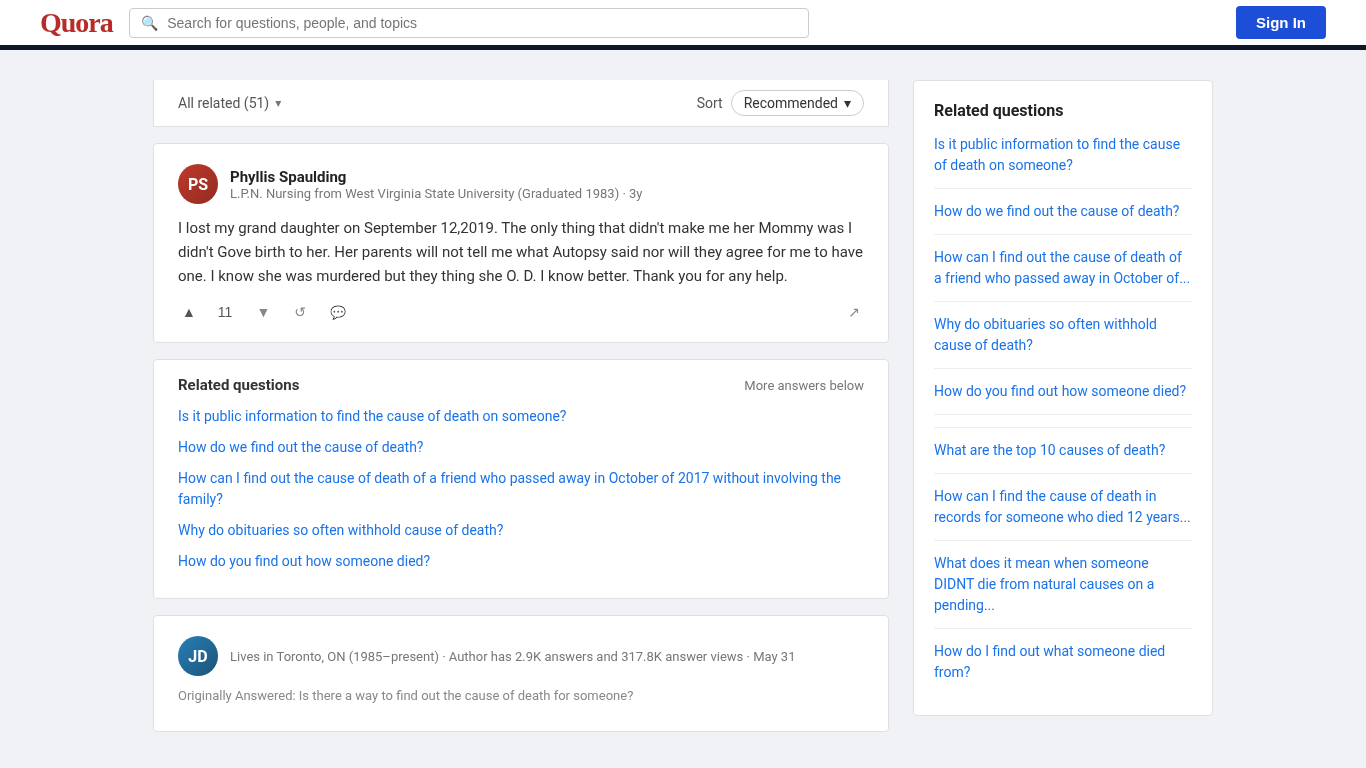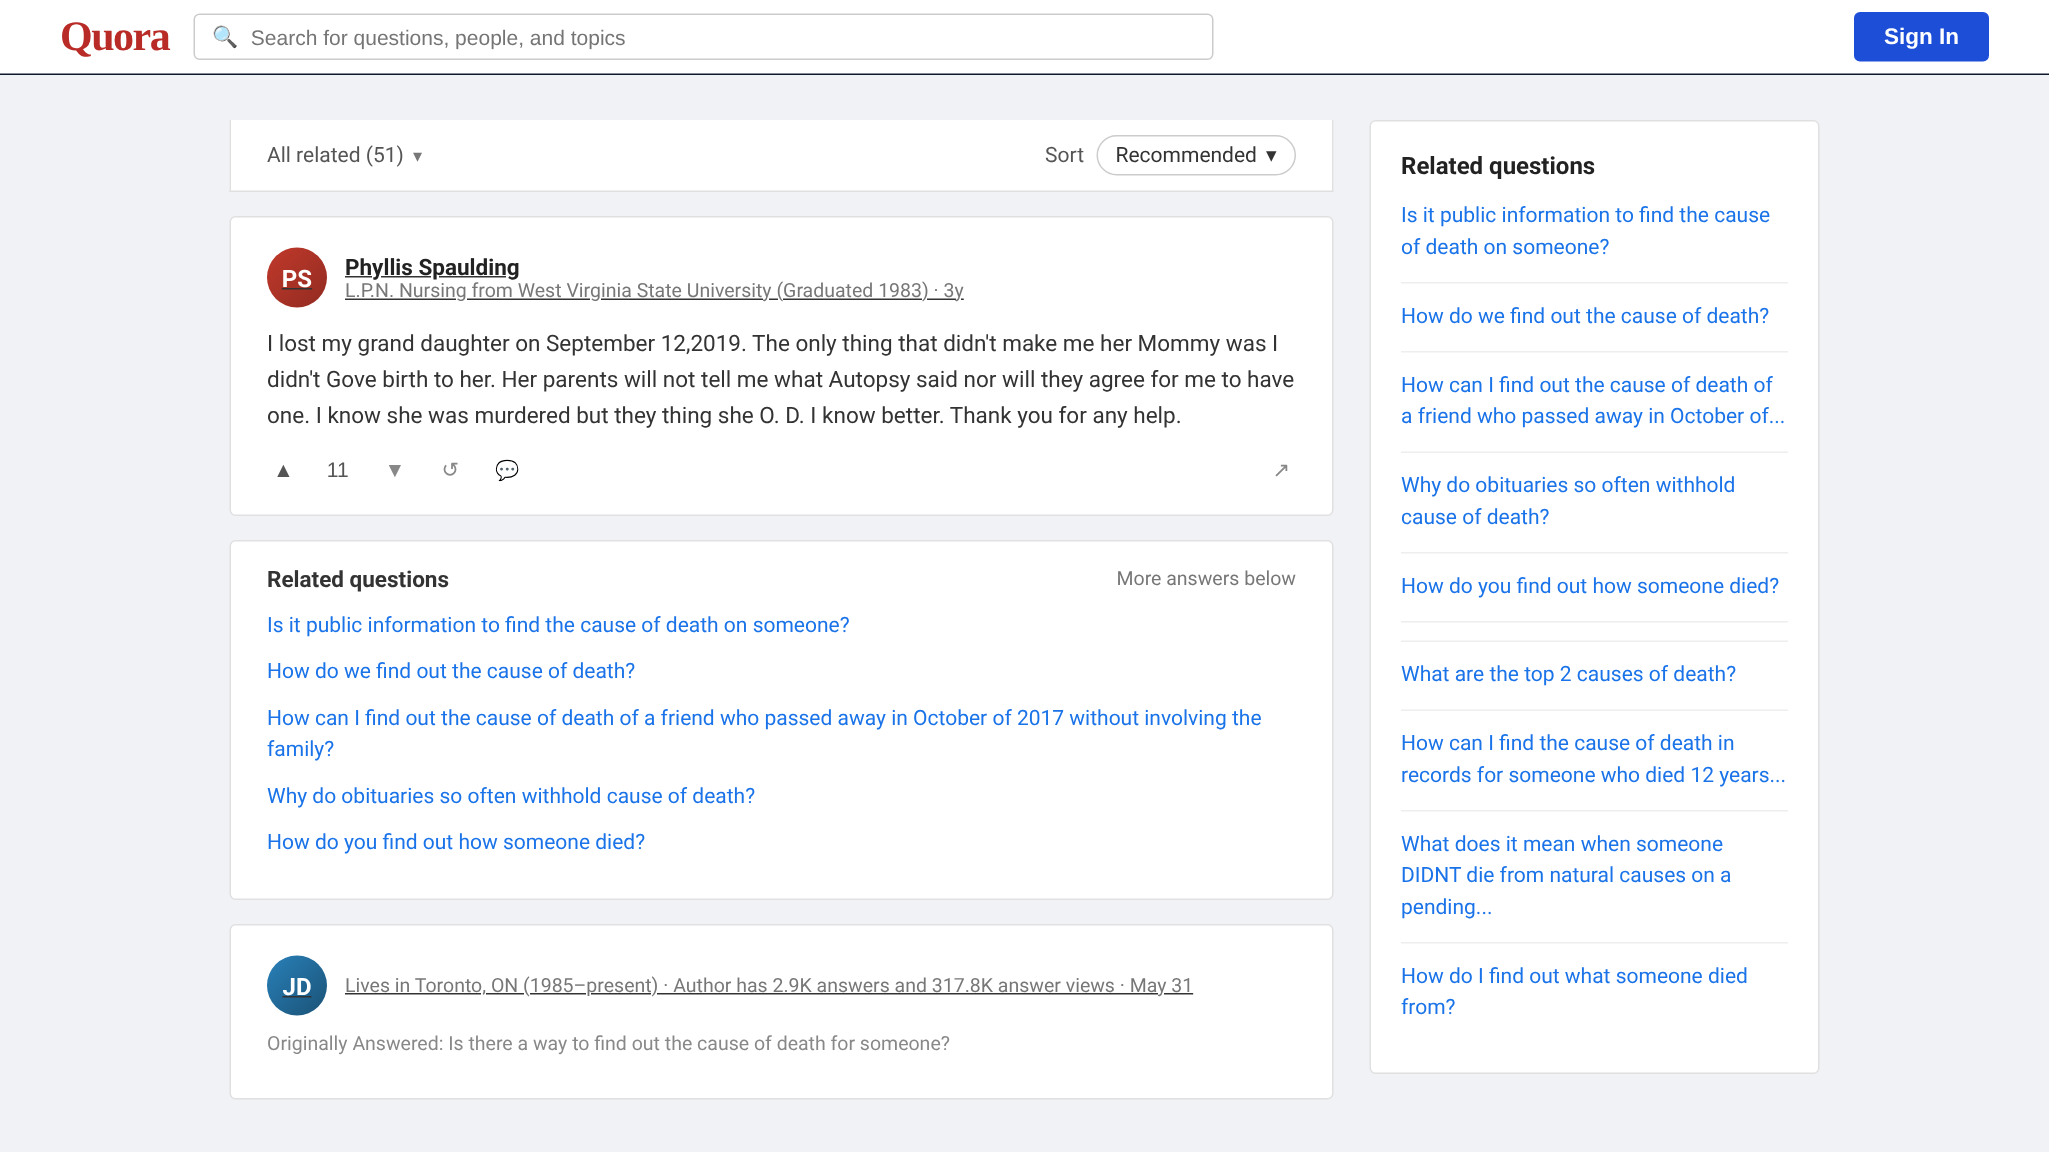--- a/index.html
+++ b/index.html
@@ -1,21 +1,21 @@
 <!DOCTYPE html>
 <html><head>
   <meta charset="utf-8">
   <style>
     * { margin: 0; padding: 0; box-sizing: border-box; }
     body { font-family: -apple-system, BlinkMacSystemFont, 'Segoe UI', Roboto, sans-serif; background: #f0f2f5; color: #333; font-size: 15px; }
 
     
     .header {
       background: #fff;
-      border-bottom: 1px solid #0f172a;
+      border-bottom: 5px solid #0f172a;
       padding: 0 40px;
       height: 50px;
       display: flex;
       align-items: center;
       gap: 16px;
       position: sticky;
       top: 0;
       z-index: 100;
     }
     .logo {
@@ -128,21 +128,20 @@
       border: 1px solid #e0e0e0;
       border-radius: 4px;
       padding: 20px 24px;
       margin-bottom: 16px;
     }
     .answer-author {
       display: flex;
       align-items: center;
       gap: 12px;
       margin-bottom: 12px;
-      text-decoration: underline;
     }
     .avatar {
       width: 40px;
       height: 40px;
       border-radius: 50%;
       background: #ccc;
       overflow: hidden;
       flex-shrink: 0;
     }
     .avatar-phyllis {
@@ -359,21 +358,21 @@
       <hr class="sidebar-divider">
       <a class="sidebar-link">How do we find out the cause of death?</a>
       <hr class="sidebar-divider">
       <a class="sidebar-link">How can I find out the cause of death of a friend who passed away in October of...</a>
       <hr class="sidebar-divider">
       <a class="sidebar-link">Why do obituaries so often withhold cause of death?</a>
       <hr class="sidebar-divider">
       <a class="sidebar-link">How do you find out how someone died?</a>
       <hr class="sidebar-divider">
       <hr class="sidebar-divider">
-      <a class="sidebar-link">What are the top 2 causes of death?</a>
+      <a class="sidebar-link">What are the top 10 causes of death?</a>
       <hr class="sidebar-divider">
       <a class="sidebar-link">How can I find the cause of death in records for someone who died 12 years...</a>
       <hr class="sidebar-divider">
       <a class="sidebar-link">What does it mean when someone DIDNT die from natural causes on a pending...</a>
       <hr class="sidebar-divider">
       <a class="sidebar-link">How do I find out what someone died from?</a>
     </div>
   </aside>
 
 </div>

